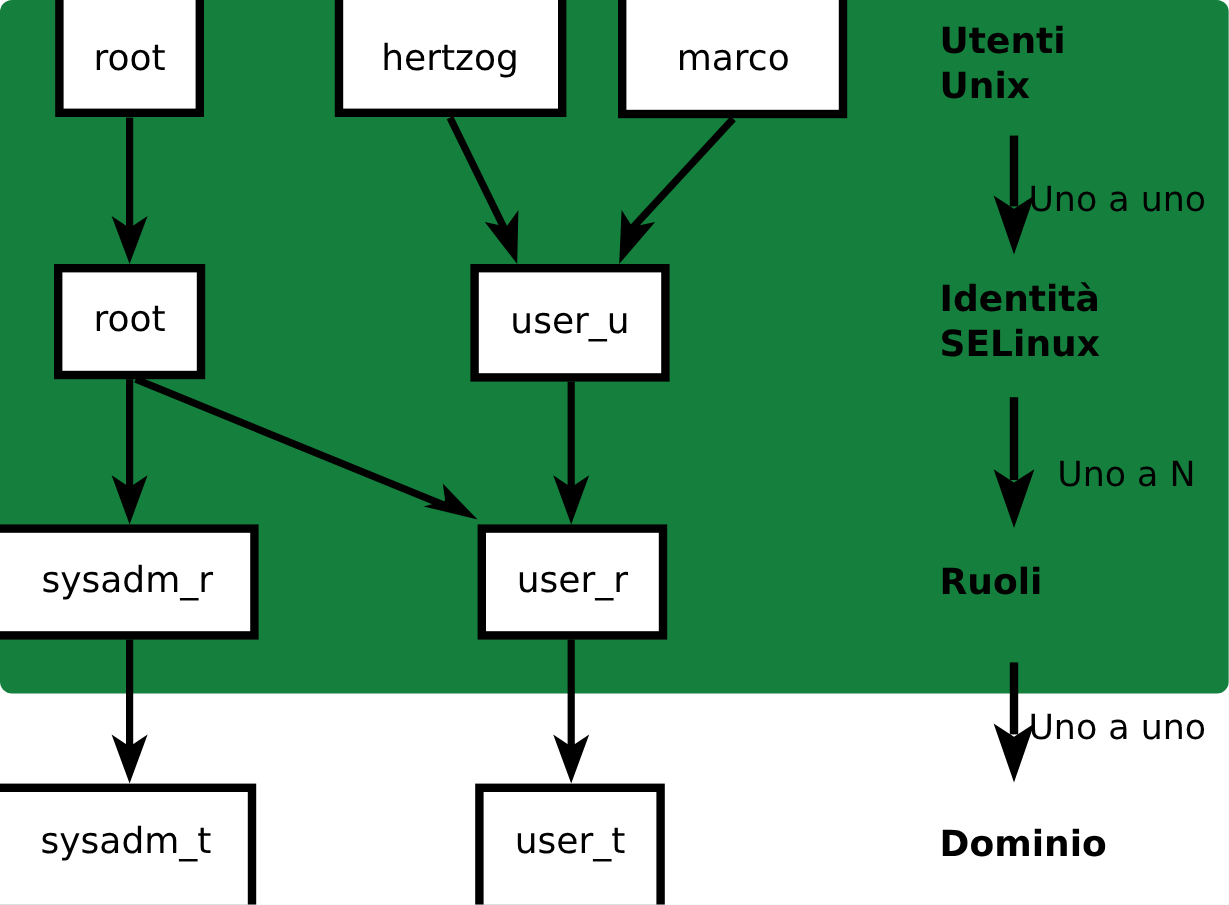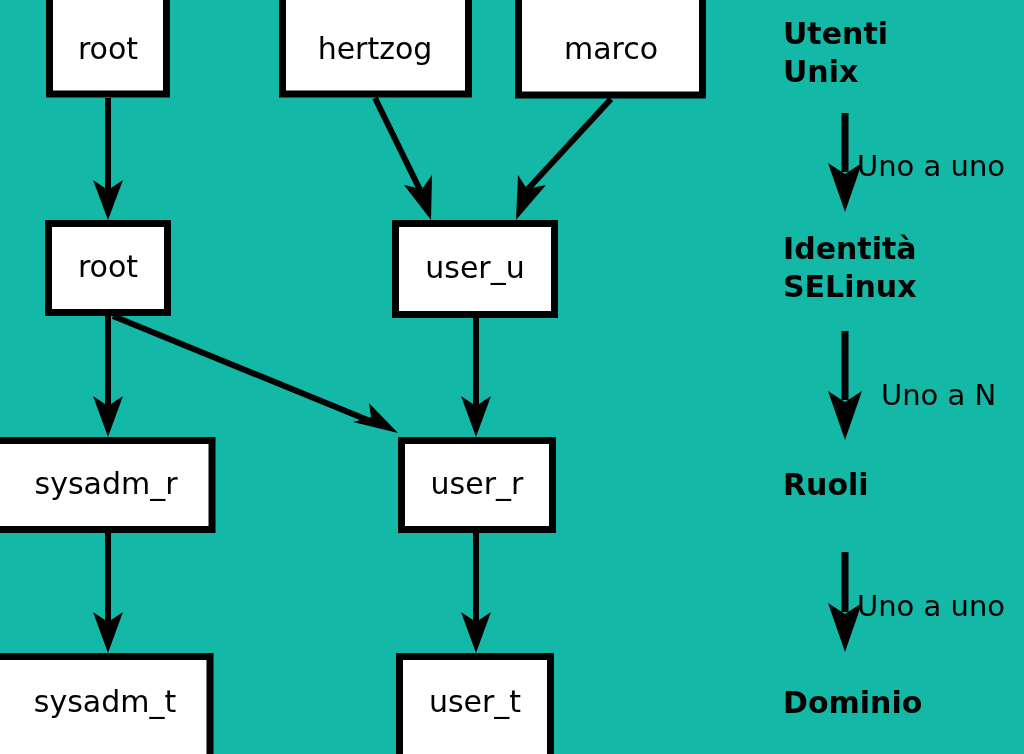--- a/index.html
+++ b/index.html
@@ -9,22 +9,23 @@
   }
   body {
     width: 1024px;
     height: 754px;
     overflow: hidden;
     font-family: "DejaVu Sans", sans-serif;
   }
   #diagram-root {
     position: relative;
     width: 1024px;
-    height: 754px;
-    background: #14b8a6;
+    height: 578px;
+    background: #15803d;
+    border-radius: 10px;
   }
   svg#diagram-svg {
     position: absolute;
     top: 0;
     left: 0;
     width: 1024px;
     height: 754px;
     display: block;
   }
   .node-box {

